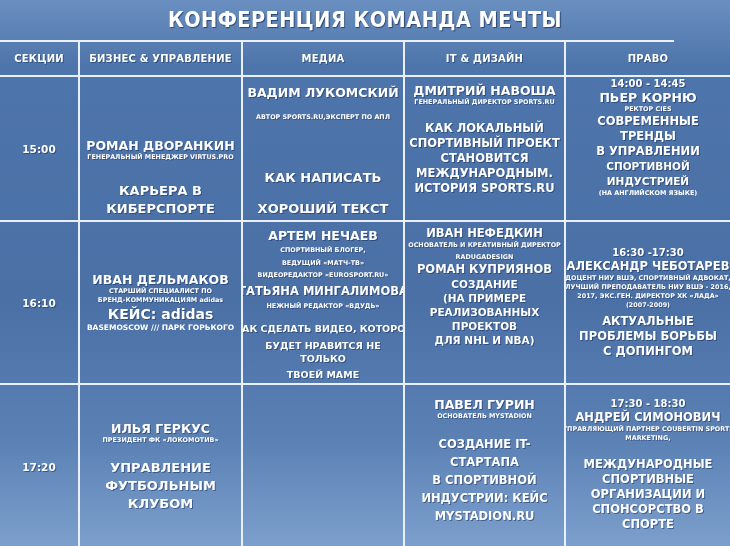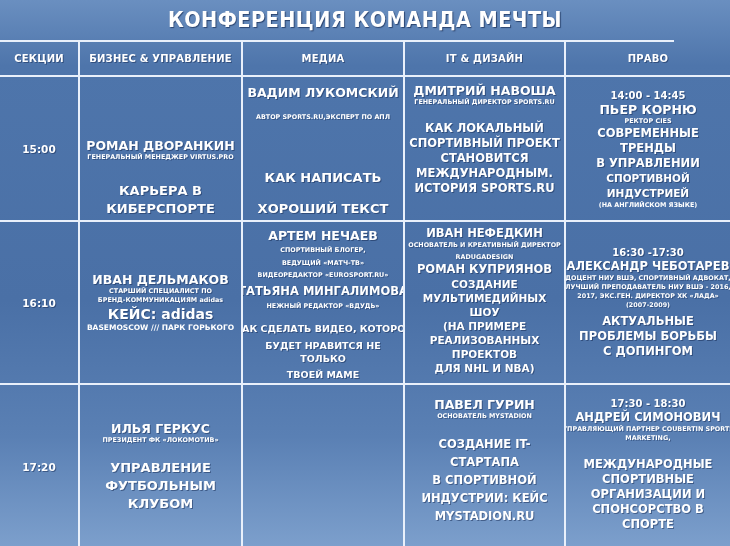--- a/index.html
+++ b/index.html
@@ -95,21 +95,21 @@
   <div class="cell" style="justify-content:flex-start;padding-top:6px;">
     <div class="name">ДМИТРИЙ НАВОША</div>
     <div class="role">ГЕНЕРАЛЬНЫЙ ДИРЕКТОР SPORTS.RU</div>
     <div class="gap-m"></div>
     <div class="talk">КАК ЛОКАЛЬНЫЙ</div>
     <div class="talk">СПОРТИВНЫЙ ПРОЕКТ</div>
     <div class="talk">СТАНОВИТСЯ</div>
     <div class="talk">МЕЖДУНАРОДНЫМ.</div>
     <div class="talk">ИСТОРИЯ SPORTS.RU</div>
   </div>
-  <div class="cell last" style="justify-content:flex-start;padding-top:12px;">
+  <div class="cell last" style="justify-content:flex-start;padding-top:0;">
     <div class="slot">14:00 - 14:45</div>
     <div class="name">ПЬЕР КОРНЮ</div>
     <div class="role">РЕКТОР CIES</div>
     <div class="talk">СОВРЕМЕННЫЕ ТРЕНДЫ</div>
     <div class="talk">В УПРАВЛЕНИИ</div>
     <div class="talk" style="font-size:10.5px;">СПОРТИВНОЙ ИНДУСТРИЕЙ</div>
     <div class="note">(НА АНГЛИЙСКОМ ЯЗЫКЕ)</div>
   </div>
 
   <div class="cell">
@@ -133,21 +133,20 @@
     <div class="talk" style="font-size:9.5px;line-height:13px;white-space:nowrap;">КАК СДЕЛАТЬ ВИДЕО, КОТОРОЕ</div>
     <div class="talk" style="font-size:9.5px;line-height:13px;">БУДЕТ НРАВИТСЯ НЕ ТОЛЬКО</div>
     <div class="talk" style="font-size:9.5px;line-height:13px;">ТВОЕЙ МАМЕ</div>
   </div>
   <div class="cell" style="justify-content:flex-start;padding-top:4px;">
     <div class="name" style="font-size:11.5px;">ИВАН НЕФЕДКИН</div>
     <div class="role">ОСНОВАТЕЛЬ И КРЕАТИВНЫЙ ДИРЕКТОР</div>
     <div class="role" style="margin-top:3px;">RADUGADESIGN</div>
     <div class="name" style="font-size:11.5px;">РОМАН КУПРИЯНОВ</div>
     <div class="talk" style="font-size:10.5px;line-height:14px;">СОЗДАНИЕ</div>
-    <div class="talk" style="font-size:10.5px;line-height:14px;">МУЛЬТИМЕДИЙНЫХ ШОУ</div>
     <div class="talk" style="font-size:10.5px;line-height:14px;">(НА ПРИМЕРЕ</div>
     <div class="talk" style="font-size:10.5px;line-height:14px;">РЕАЛИЗОВАННЫХ ПРОЕКТОВ</div>
     <div class="talk" style="font-size:10.5px;line-height:14px;">ДЛЯ NHL И NBA)</div>
   </div>
   <div class="cell last">
     <div class="slot">16:30 -17:30</div>
     <div class="name" style="font-size:11.5px;">АЛЕКСАНДР ЧЕБОТАРЕВ</div>
     <div class="role" style="white-space:nowrap;">ДОЦЕНТ НИУ ВШЭ, СПОРТИВНЫЙ АДВОКАТ,</div>
     <div class="role" style="white-space:nowrap;">ЛУЧШИЙ ПРЕПОДАВАТЕЛЬ НИУ ВШЭ - 2016,</div>
     <div class="role">2017, ЭКС.ГЕН. ДИРЕКТОР ХК «ЛАДА»</div>

